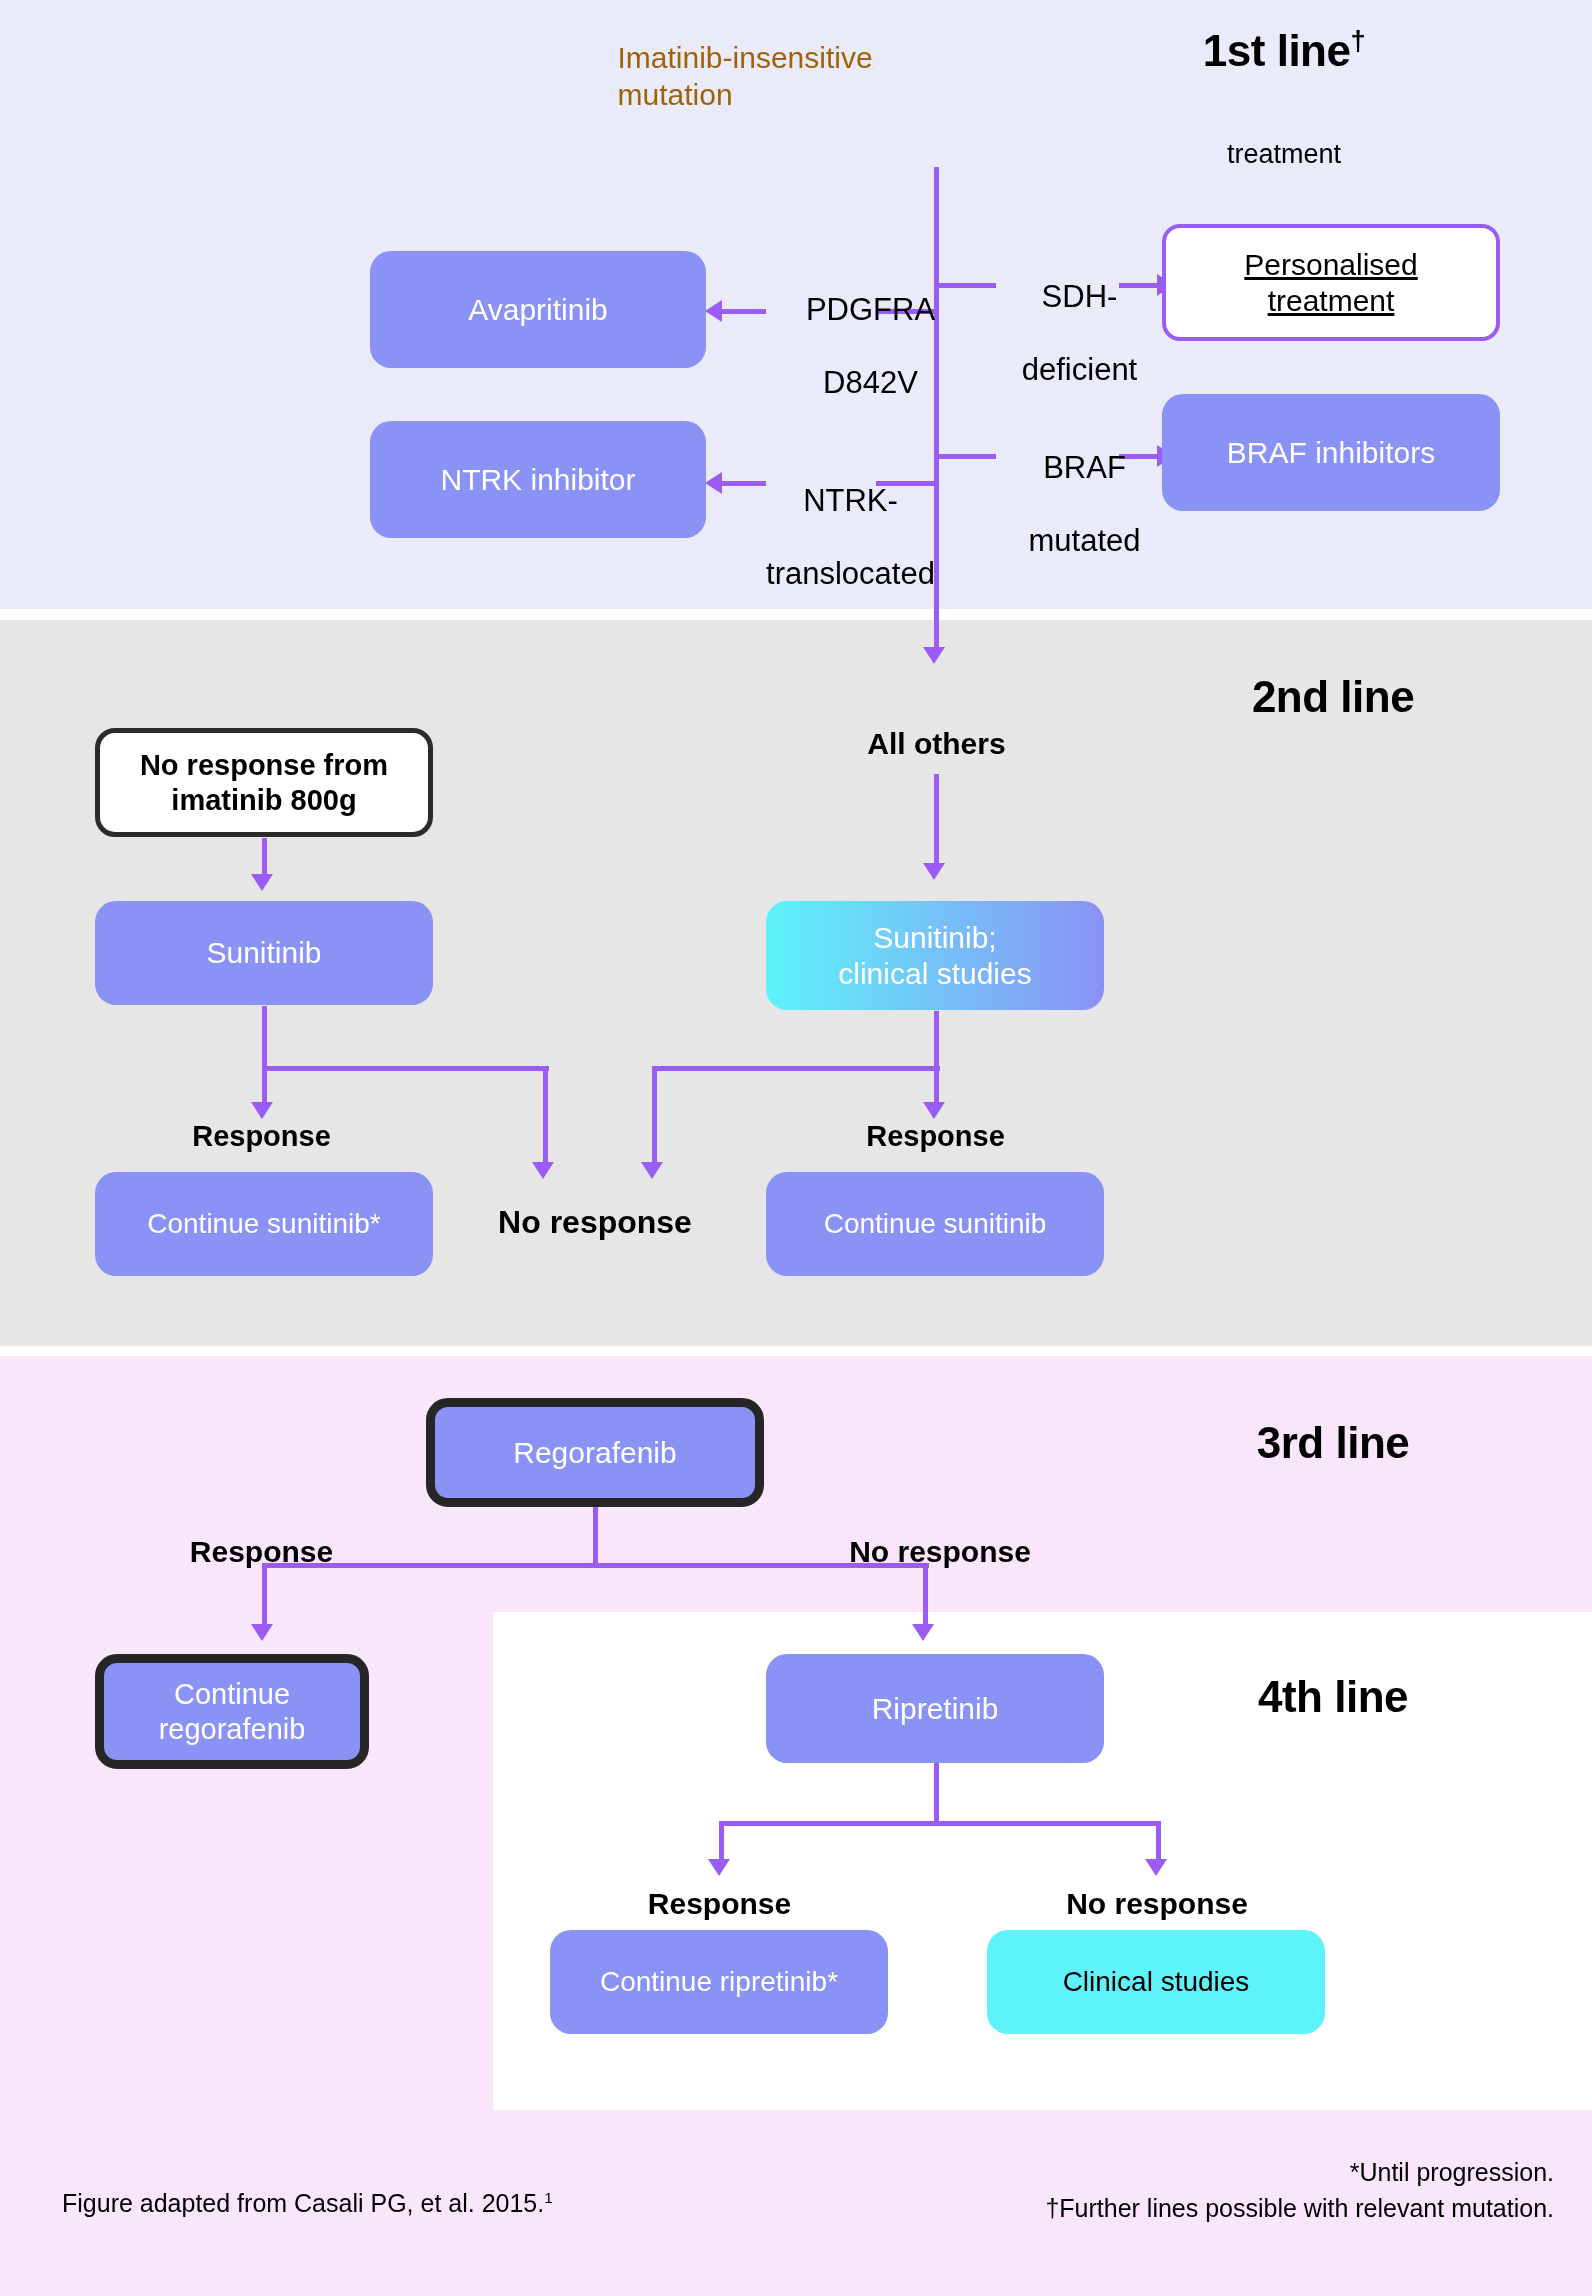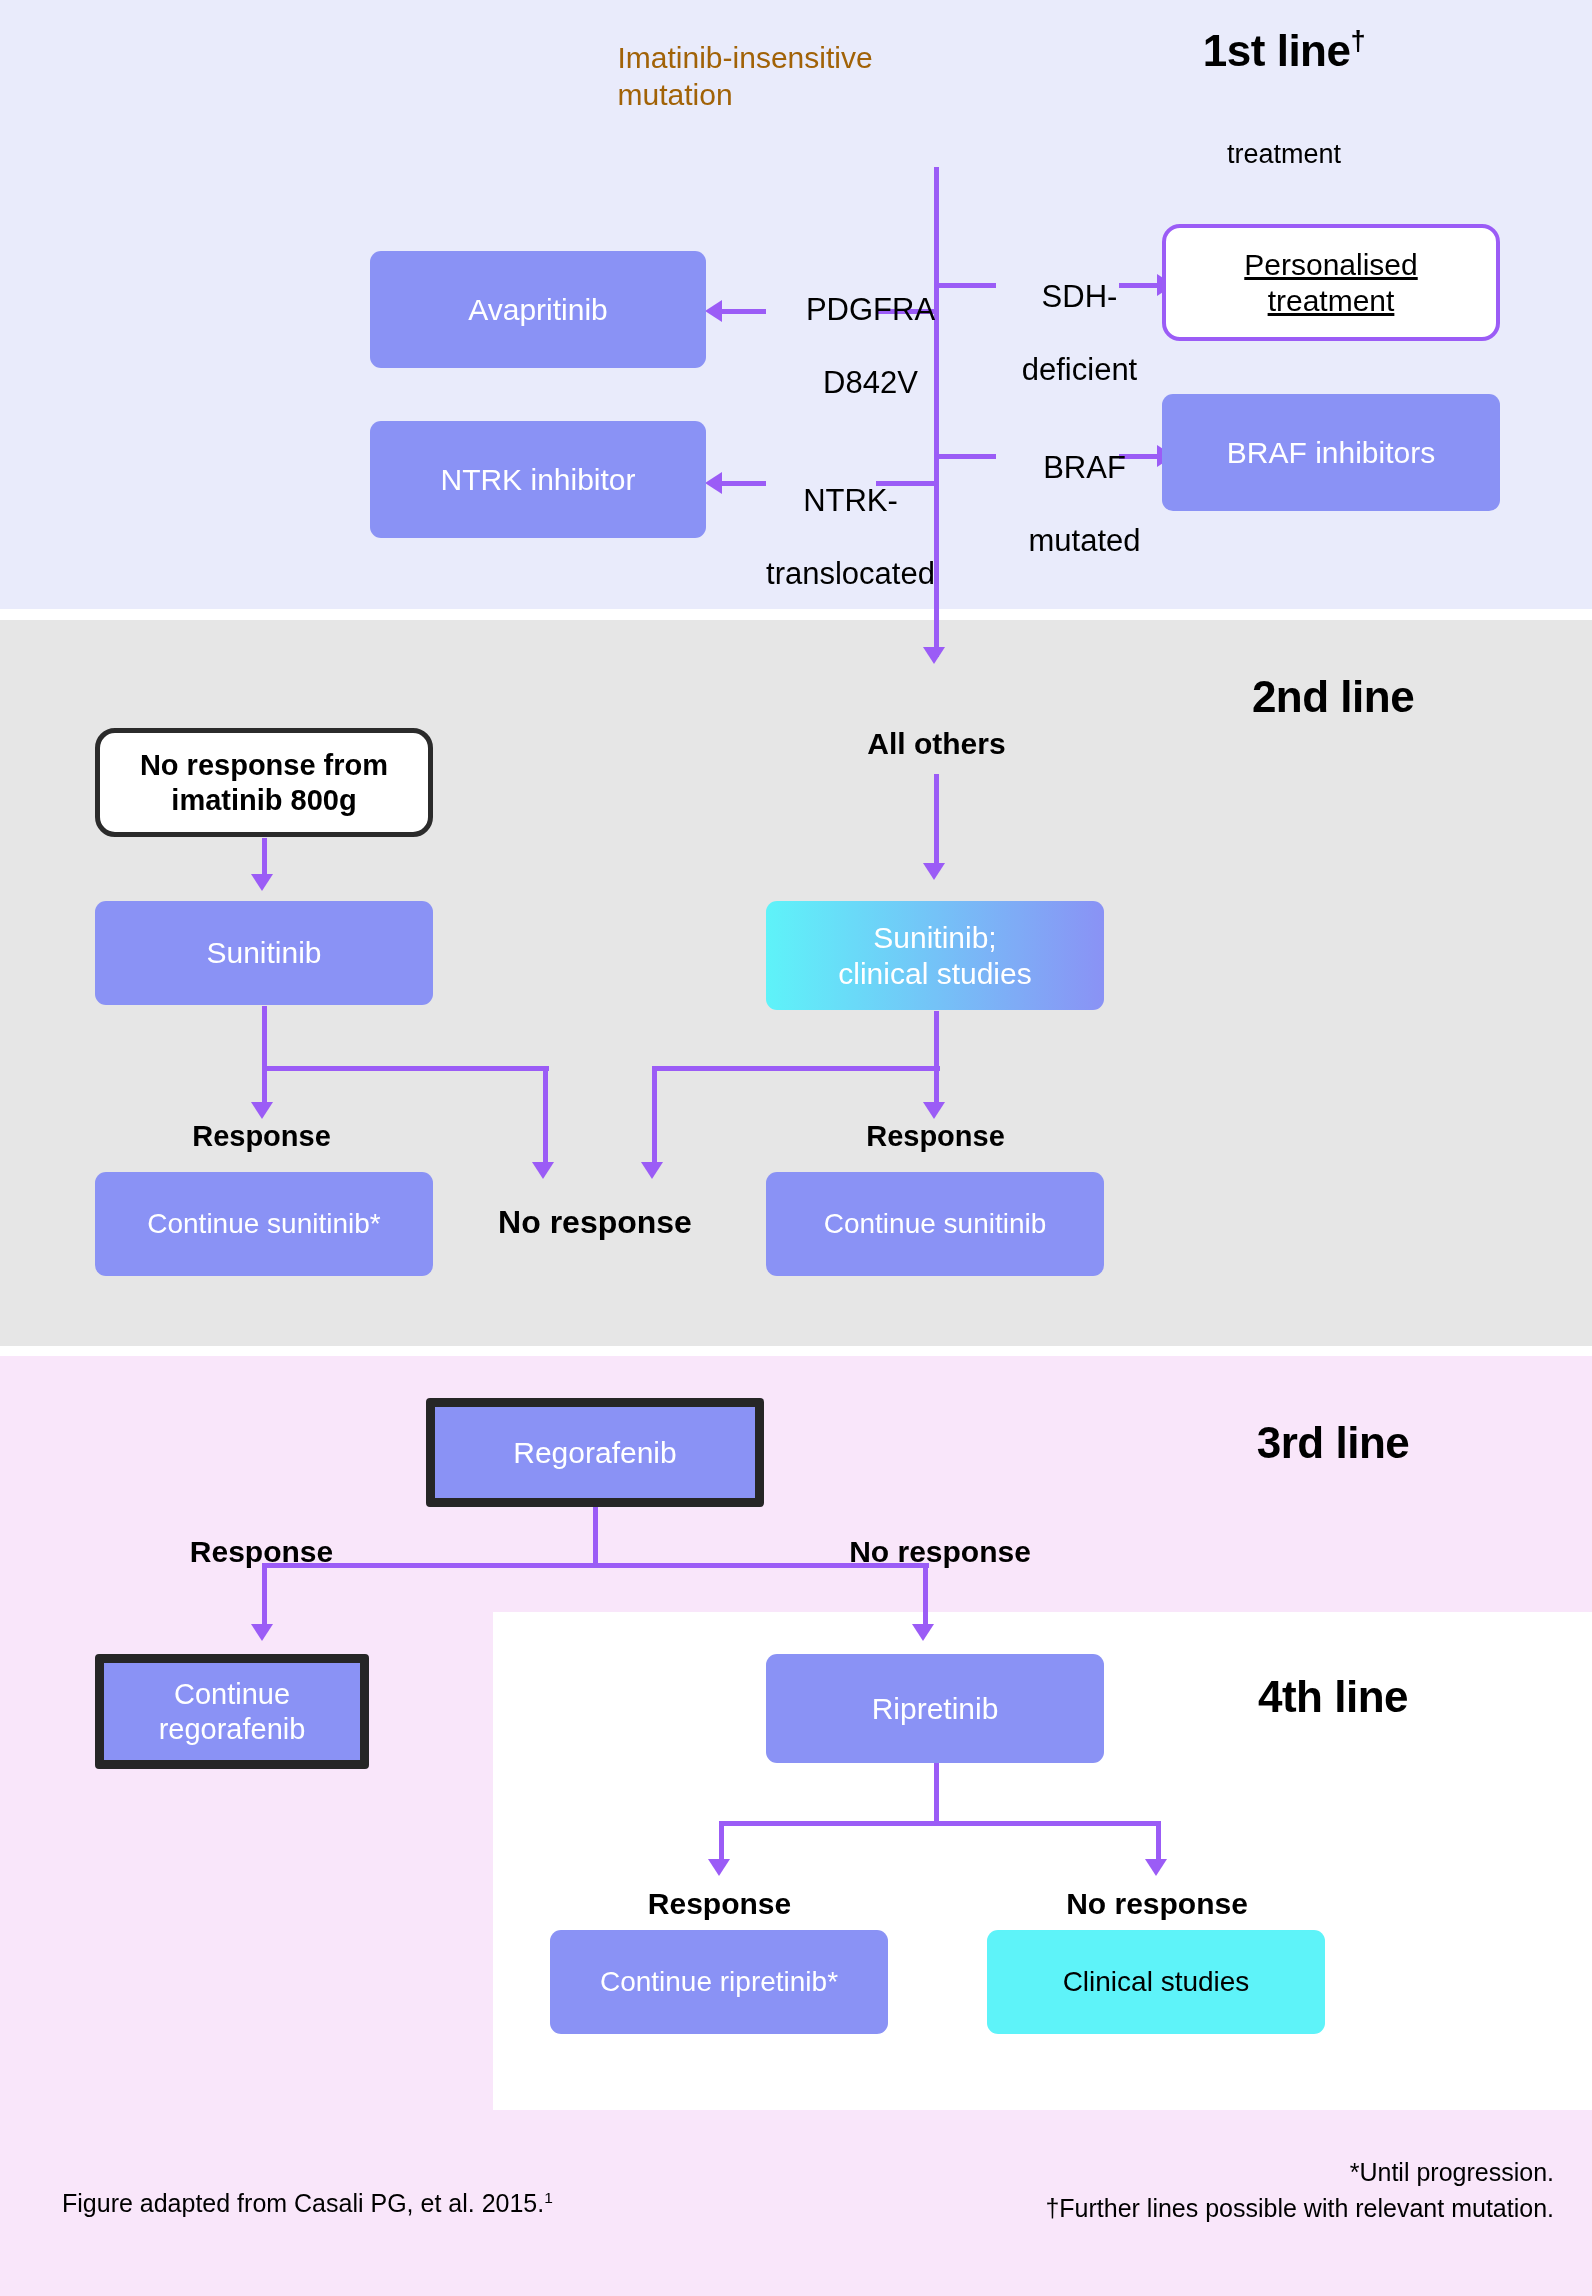--- a/index.html
+++ b/index.html
@@ -34,30 +34,30 @@
     position:absolute;left:936px;top:40px;width:637px;
     transform:translateX(-50%);
     text-align:left;font-size:30px;line-height:1.22;color:#a16207;
     white-space:pre-line;
   }
 
   
   .node{
     position:absolute;box-sizing:border-box;
     display:flex;align-items:center;justify-content:center;
-    text-align:center;border-radius:11px;
+    text-align:center;border-radius:21px;
     font-size:30px;line-height:1.2;white-space:pre-line;
     padding:6px 10px;
   }
   .node.purple{background:#8a92f5;color:#ffffff;}
   .node.cyan{background:#5ef3f9;color:#000000;}
   .node.grad{background:linear-gradient(90deg,#5ef3f9 0%,#8a92f5 100%);color:#ffffff;}
   .node.outline-purple{background:#ffffff;color:#000000;border:4px solid #9b5cf6;border-radius:18px;}
   .node.outline-dark{background:#ffffff;color:#000000;border:5px solid #2b2b2b;border-radius:20px;font-weight:bold;}
-  .node.ring-dark{border:9px solid #262626;border-radius:4px;}
+  .node.ring-dark{border:9px solid #262626;border-radius:22px;}
 
   
   .lbl{
     position:absolute;color:#000;white-space:pre-line;
     text-align:center;line-height:1.18;
   }
   .lbl.b{font-weight:bold;}
   .lbl .it{}
 
   

